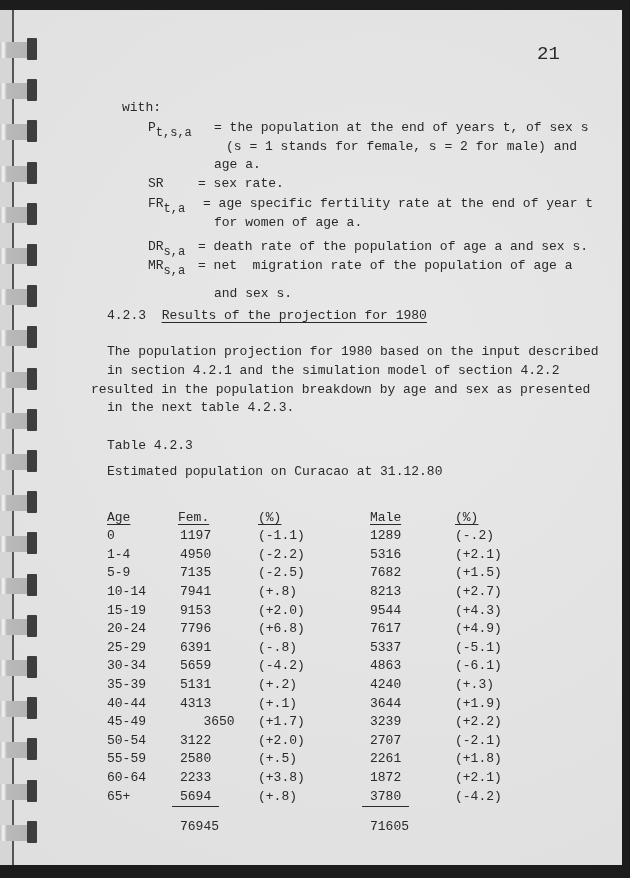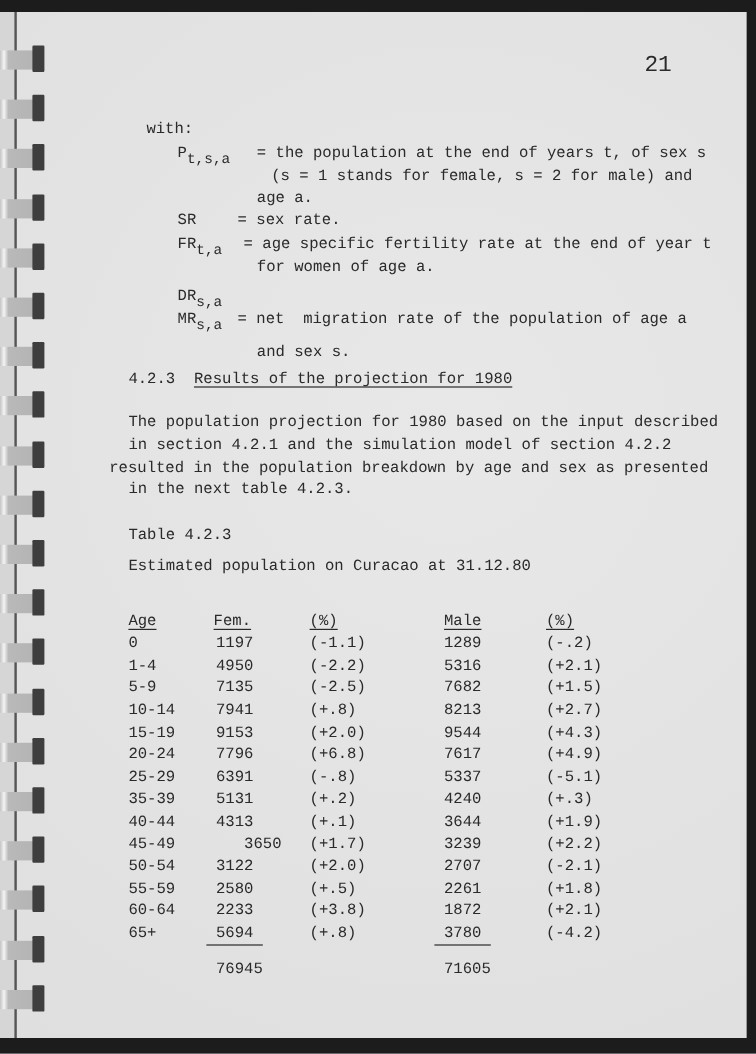--- a/index.html
+++ b/index.html
@@ -152,20 +152,21 @@
   <div class="text" style="left:214px; top:147px;">age a.</div>
 
   <div class="text" style="left:148px; top:166px;">SR</div>
   <div class="text" style="left:198px; top:166px;">= sex rate.</div>
 
   <div class="text" style="left:148px; top:186px;"><span>FR</span><span class="sub">t,a</span></div>
   <div class="text" style="left:203px; top:186px;">= age specific fertility rate at the end of year t</div>
   <div class="text" style="left:214px; top:205px;">for women of age a.</div>
 
   <div class="text" style="left:148px; top:229px;"><span>DR</span><span class="sub">s,a</span></div>
+  <div class="text" style="left:198px; top:229px;">= death rate of the population of age a and sex s.</div>
 
   <div class="text" style="left:148px; top:248px;"><span>MR</span><span class="sub">s,a</span></div>
   <div class="text" style="left:198px; top:248px;">= net  migration rate of the population of age a</div>
   <div class="text" style="left:214px; top:266px;margin-top:10px;">and sex s.</div>
 
   <div class="text" style="left:107px; top:298px;"><span>4.2.3</span>  <span class="u">Results of the projection for 1980</span></div>
 
   <div class="text" style="left:107px; top:334px;">The population projection for 1980 based on the input described</div>
   <div class="text" style="left:107px; top:353px;">in section 4.2.1 and the simulation model of section 4.2.2</div>
   <div class="text" style="left:91px; top:372px;">resulted in the population breakdown by age and sex as presented</div>
@@ -228,20 +229,27 @@
           <td class="c-mp"><span>(+4.9)</span></td>
         </tr>
         <tr>
           <td class="c-age" style="padding-left: 0px;"><span>25-29</span></td>
           <td class="c-fem" style="padding-left: 2px;"><span>6391</span></td>
           <td class="c-fp"><span>(-.8)</span></td>
           <td class="c-male"><span>5337</span></td>
           <td class="c-mp"><span>(-5.1)</span></td>
         </tr>
         <tr>
+          <td class="c-age" style="padding-left: 0px;"><span>30-34</span></td>
+          <td class="c-fem" style="padding-left: 2px;"><span>5659</span></td>
+          <td class="c-fp"><span>(-4.2)</span></td>
+          <td class="c-male"><span>4863</span></td>
+          <td class="c-mp"><span>(-6.1)</span></td>
+        </tr>
+        <tr>
           <td class="c-age" style="padding-left: 0px;"><span>35-39</span></td>
           <td class="c-fem" style="padding-left: 2px;"><span>5131</span></td>
           <td class="c-fp"><span>(+.2)</span></td>
           <td class="c-male"><span>4240</span></td>
           <td class="c-mp"><span>(+.3)</span></td>
         </tr>
         <tr>
           <td class="c-age" style="padding-left: 0px;"><span>40-44</span></td>
           <td class="c-fem" style="padding-left: 2px;"><span>4313</span></td>
           <td class="c-fp"><span>(+.1)</span></td>

